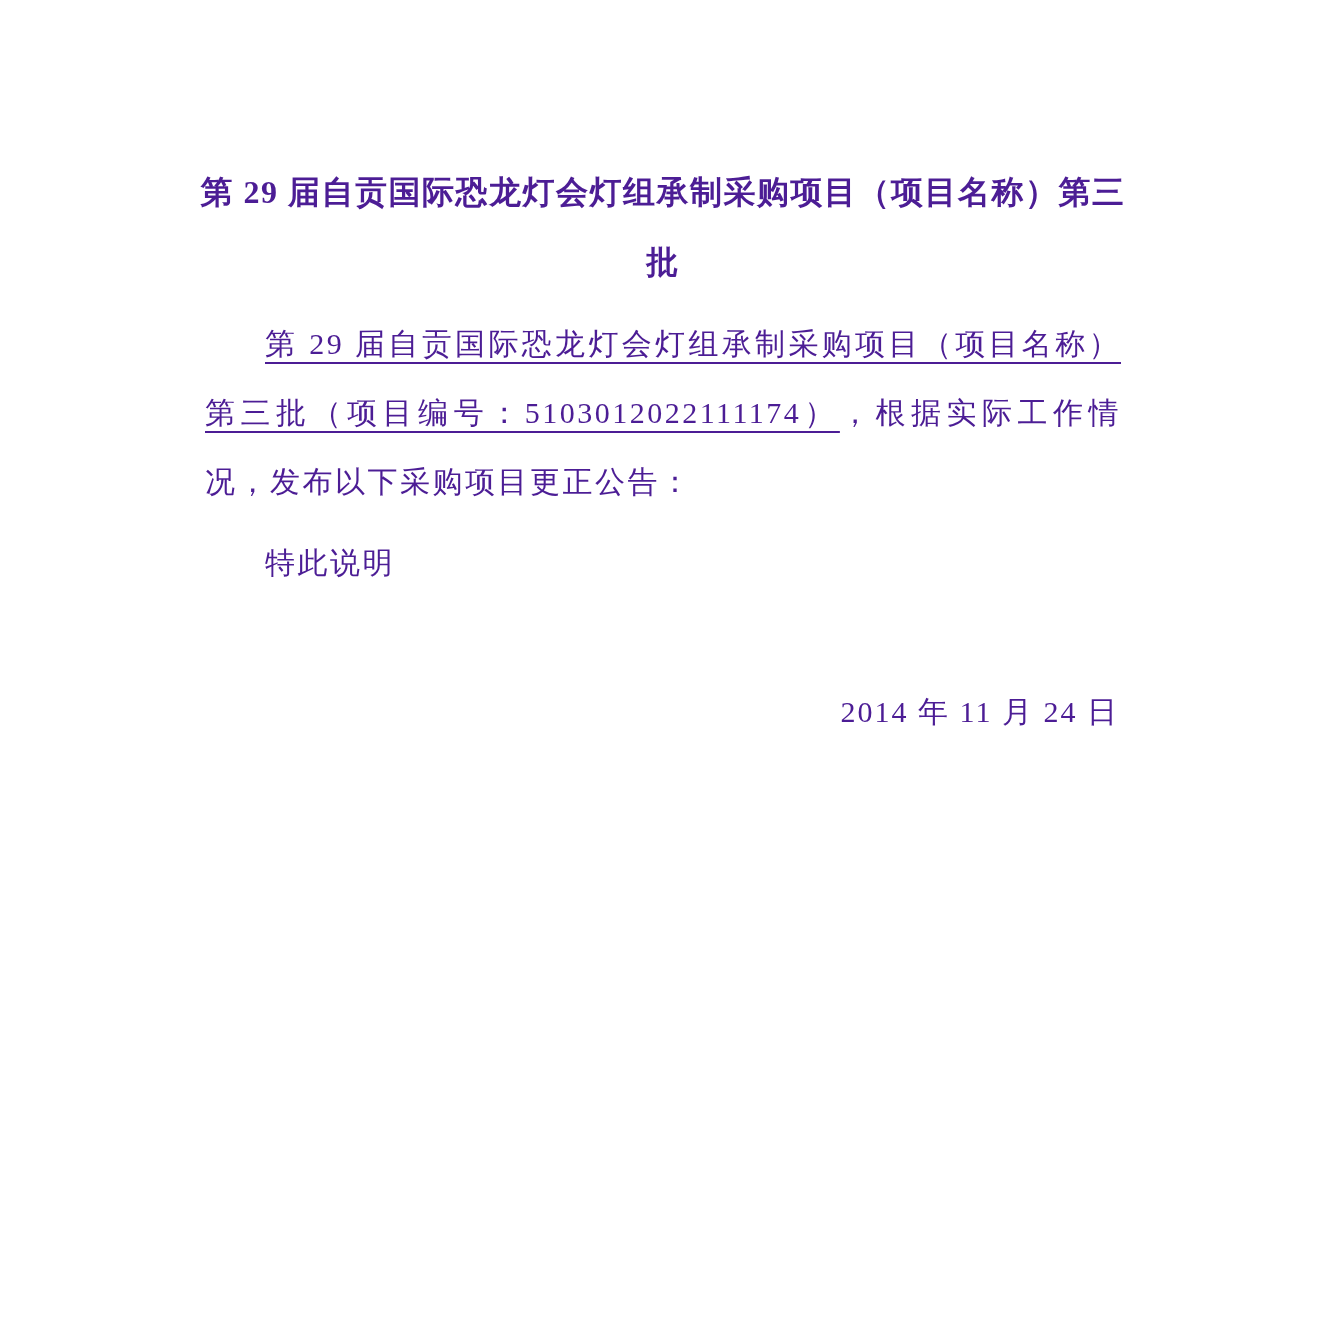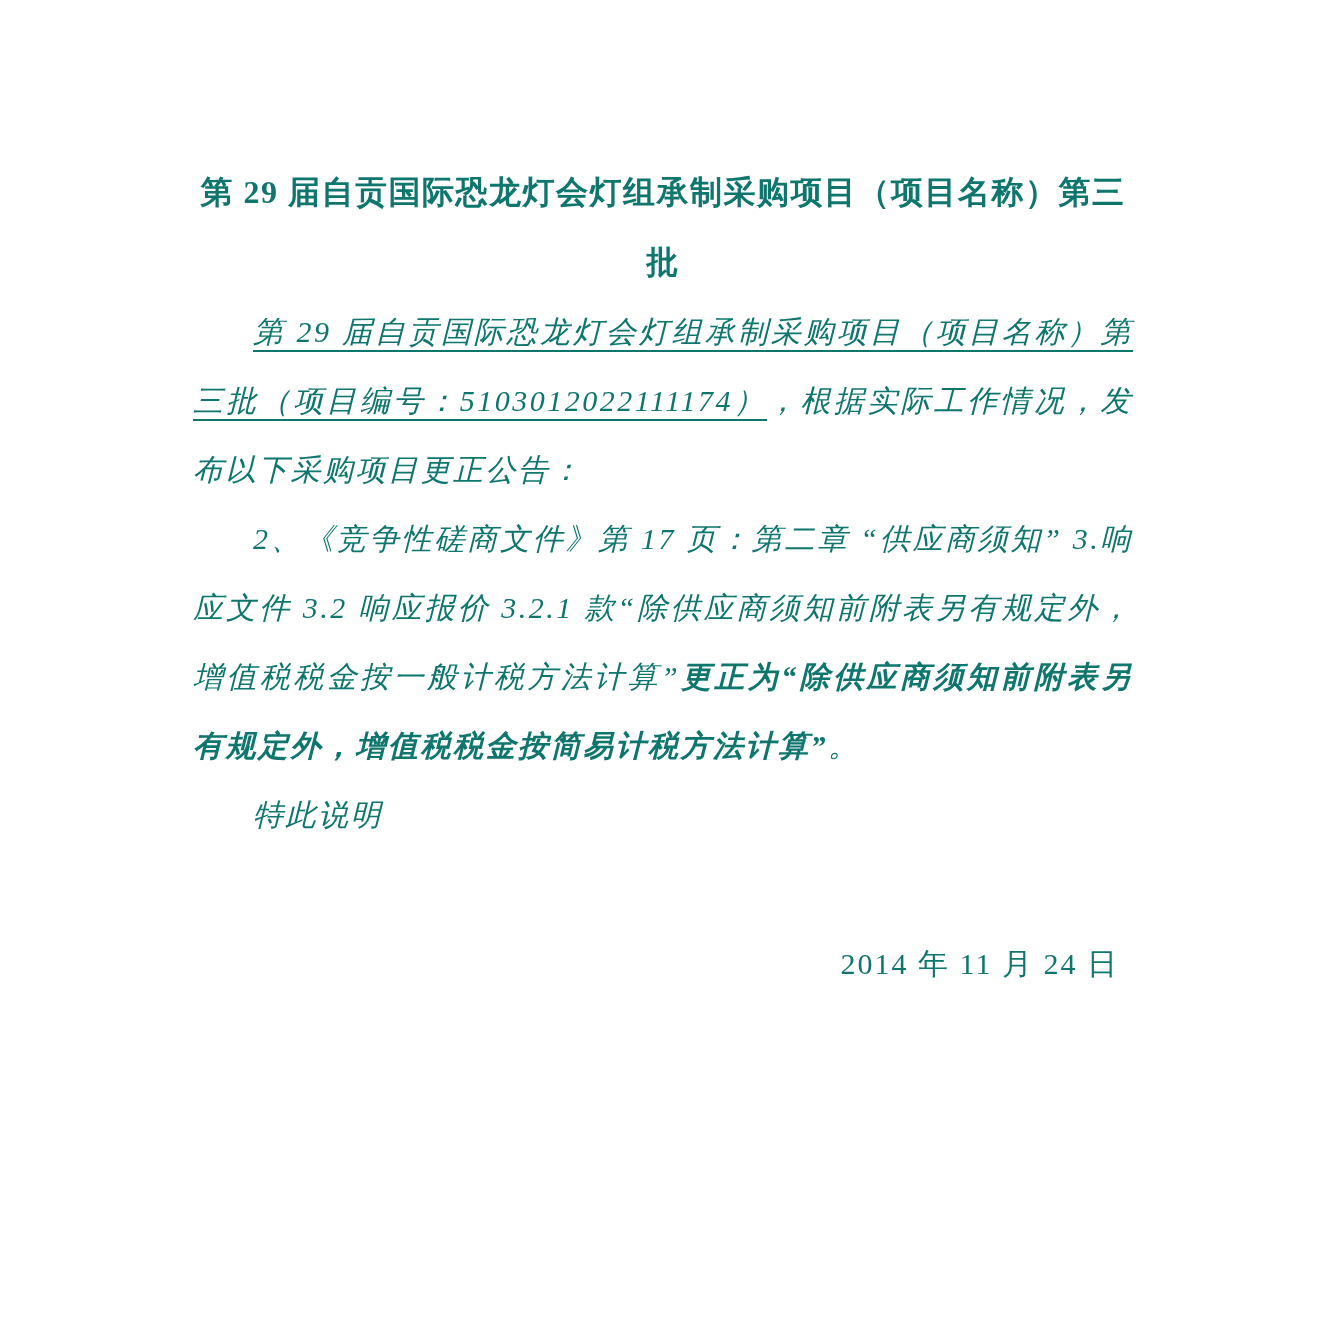--- a/index.html
+++ b/index.html
@@ -8,41 +8,40 @@
     background: #ffffff;
   }
   .page {
     position: relative;
     width: 1323px;
     height: 1331px;
     background: #ffffff;
     box-sizing: border-box;
     padding: 157px 190px 0 193px;
     font-family: "Liberation Serif", "DejaVu Serif", serif;
-    color: #0f766e;
+    color: #4c1d95;
     overflow: hidden;
   }
   .doc-title {
     text-align: center;
     font-weight: bold;
     font-size: 32px;
     line-height: 70px;
     letter-spacing: 1.5px;
   }
   .doc-body {
     font-size: 30px;
     line-height: 69px;
     letter-spacing: 2.5px;
     text-align: justify;
     text-align-last: left;
   }
   p.para {
-    margin: 0;
+    margin: 12px;
     text-indent: 2em;
-    font-style: italic;
   }
   .u {
     text-decoration: underline;
     text-decoration-thickness: 2px;
     text-underline-offset: 8px;
   }
   .b {
     font-weight: bold;
   }
   .date-line {
@@ -60,21 +59,20 @@
 
   <div class="doc-title">
     <div>第 29 届自贡国际恐龙灯会灯组承制采购项目（项目名称）第三批</div>
   </div>
 
   <div class="doc-body">
 
     <p class="para"><span class="u">第 29 届自贡国际恐龙灯会灯组承制采购项目（项目名称）第三批（项目编号：5103012022111174）</span><span>，根据实际工作情况，发布以下采购项目更正公告：</span></p>
 
 
-    <p class="para"><span>2、《竞争性磋商文件》第 17 页：第二章 “供应商须知” 3.响应文件 3.2 响应报价 3.2.1 款“除供应商须知前附表另有规定外，增值税税金按一般计税方法计算”</span><span class="b">更正为“除供应商须知前附表另有规定外，增值税税金按简易计税方法计算”</span><span>。</span></p>
 
 
     <p class="para"><span>特此说明</span></p>
 
     <div class="date-line"><span>2014 年 11 月 24 日</span></div>
 
   </div>
 
 </div>
 

